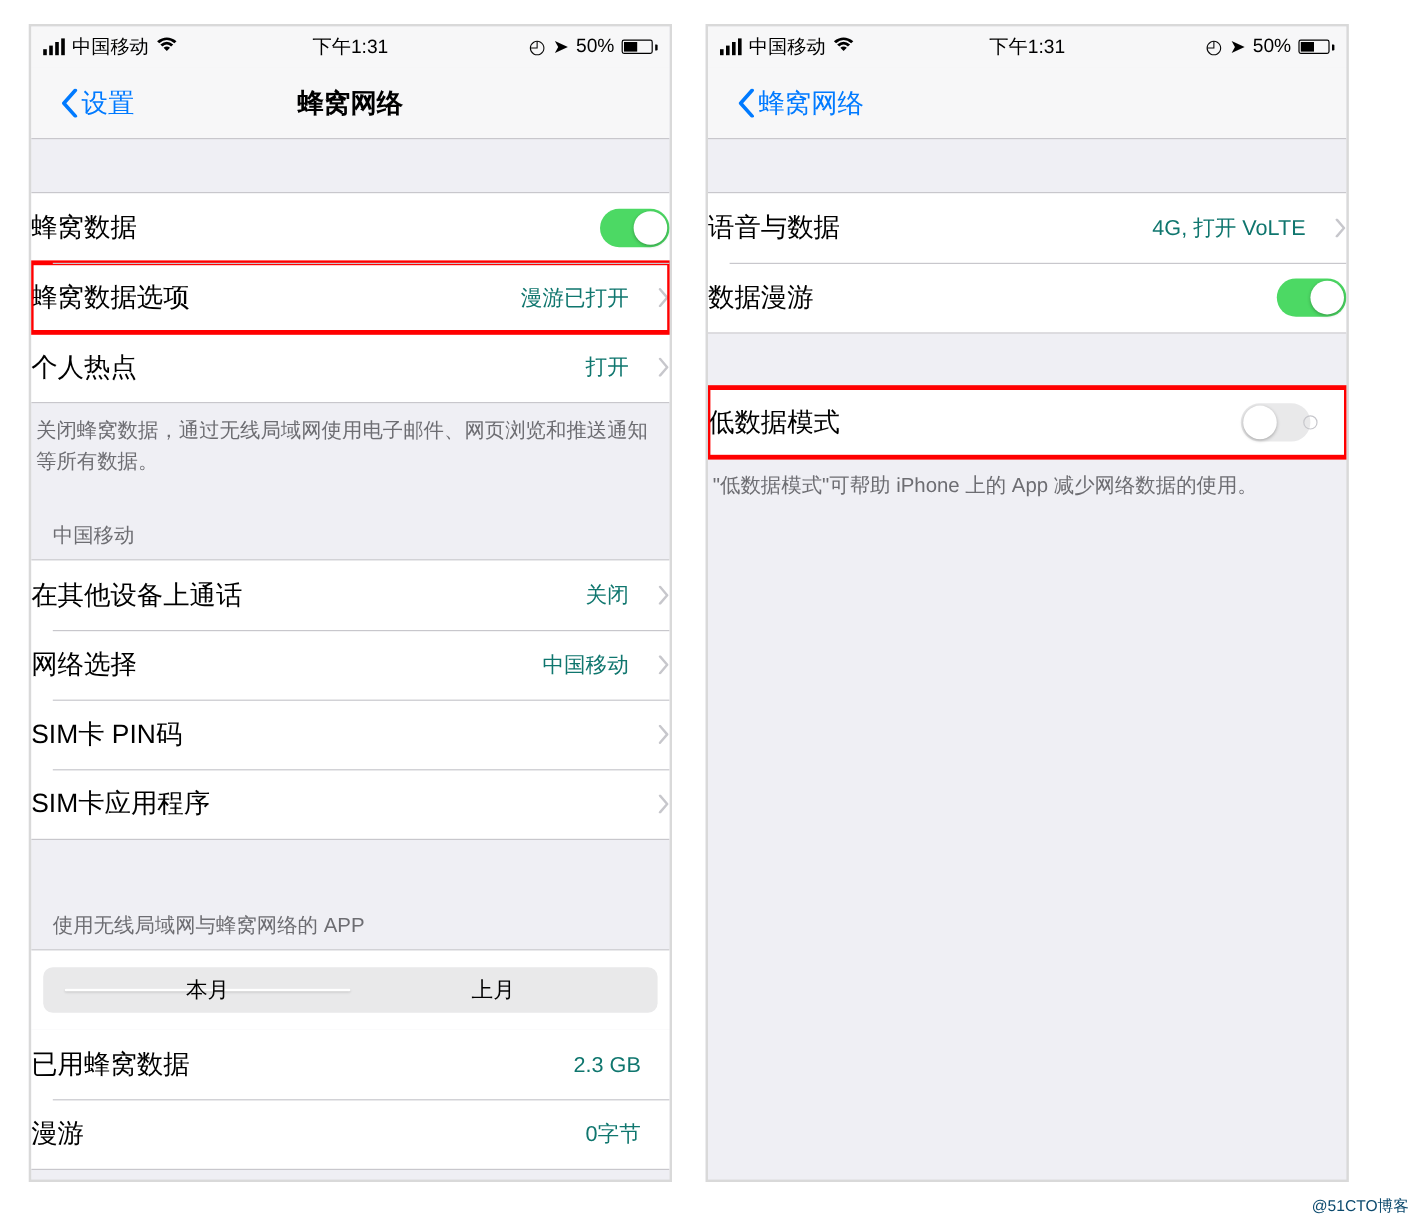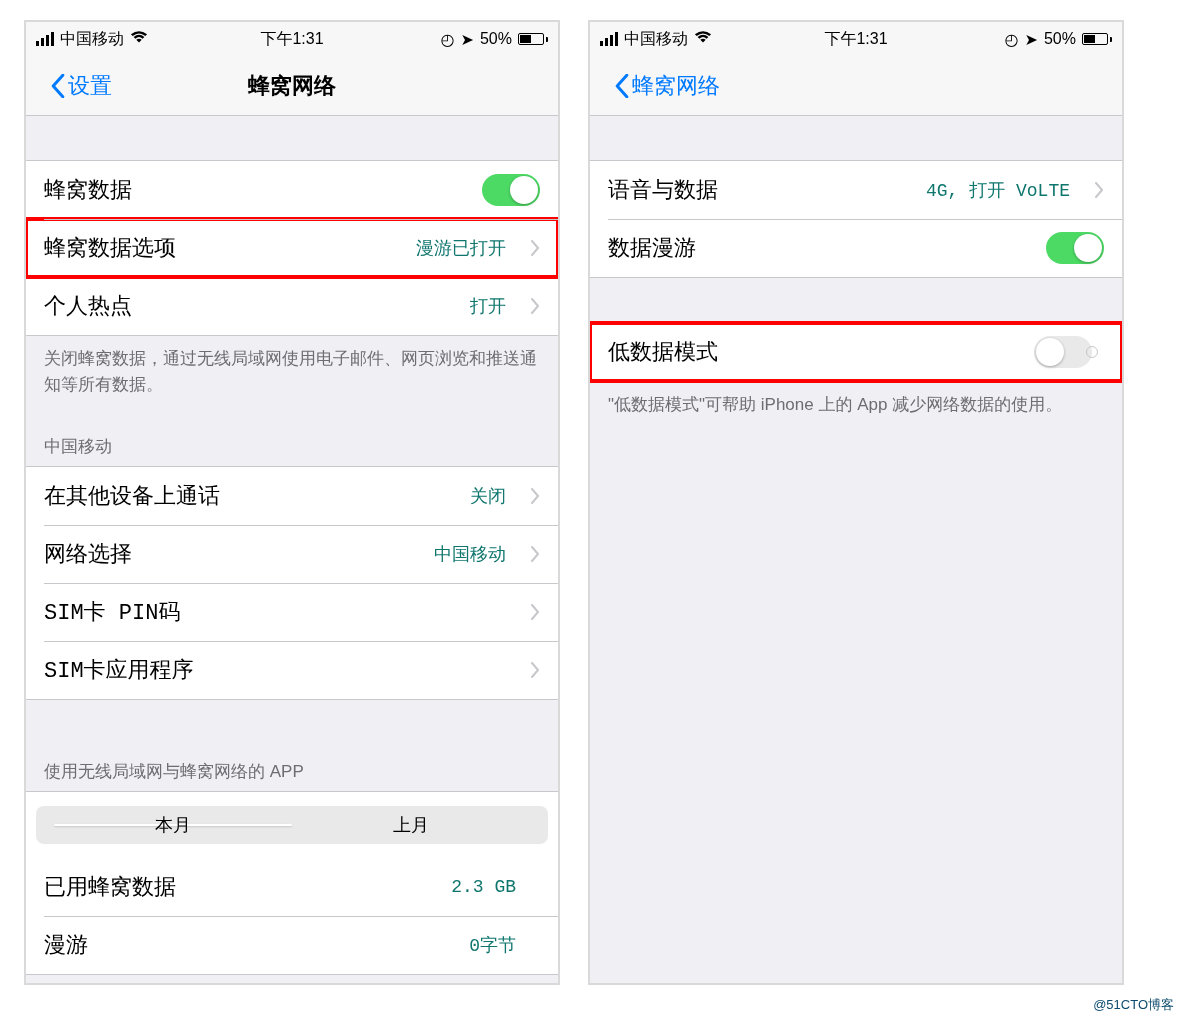--- a/index.html
+++ b/index.html
@@ -74,23 +74,22 @@
     color: #000;
   }
   
   .group { background: #fff; border-top:1px solid #c8c7cc; border-bottom:1px solid #c8c7cc; }
   .spacer { height: 44px; }
   .spacer-sm { height: 44px; }
   .row {
     min-height: 58px;
     display: flex;
     align-items: center;
-    padding: 0 18px;
+    padding: 0 0;
     position: relative;
-    font-family: Liberation Mono, monospace;
   }
   .row + .row::before {
     content:'';
     position: absolute;
     top:0; left:18px; right:0;
     height:1px; background:#c8c7cc;
   }
   .row-label { font-size: 22px; color:#000; flex:1; }
   .row-value { font-size: 18px; color:#0f766e; margin-right: 24px; }
   .chevron svg { width: 10px; height: 16px; }
@@ -109,21 +108,21 @@
   .toggle.on .knob { right:2px; }
   .toggle.off .knob { left:2px; }
   .toggle.off .extra-circle {
     position:absolute; right:-6px; top:50%; transform:translateY(-50%);
     width:12px; height:12px; border:1px solid #c7c7cc; border-radius:50%;
   }
   .row.highlighted { outline:4px solid #ff0000; outline-offset:-2px; z-index:5;}
   .footer-text {
     font-size: 17px;
     color: #6d6d72;
-    padding: 10px 18px;
+    padding: 10px 4px;
     line-height: 1.5;
   }
   .section-header {
     font-size: 17px;
     color: #6d6d72;
     padding: 28px 18px 8px 18px;
   }
   .segmented {
     margin: 14px 10px;
     height: 38px;

